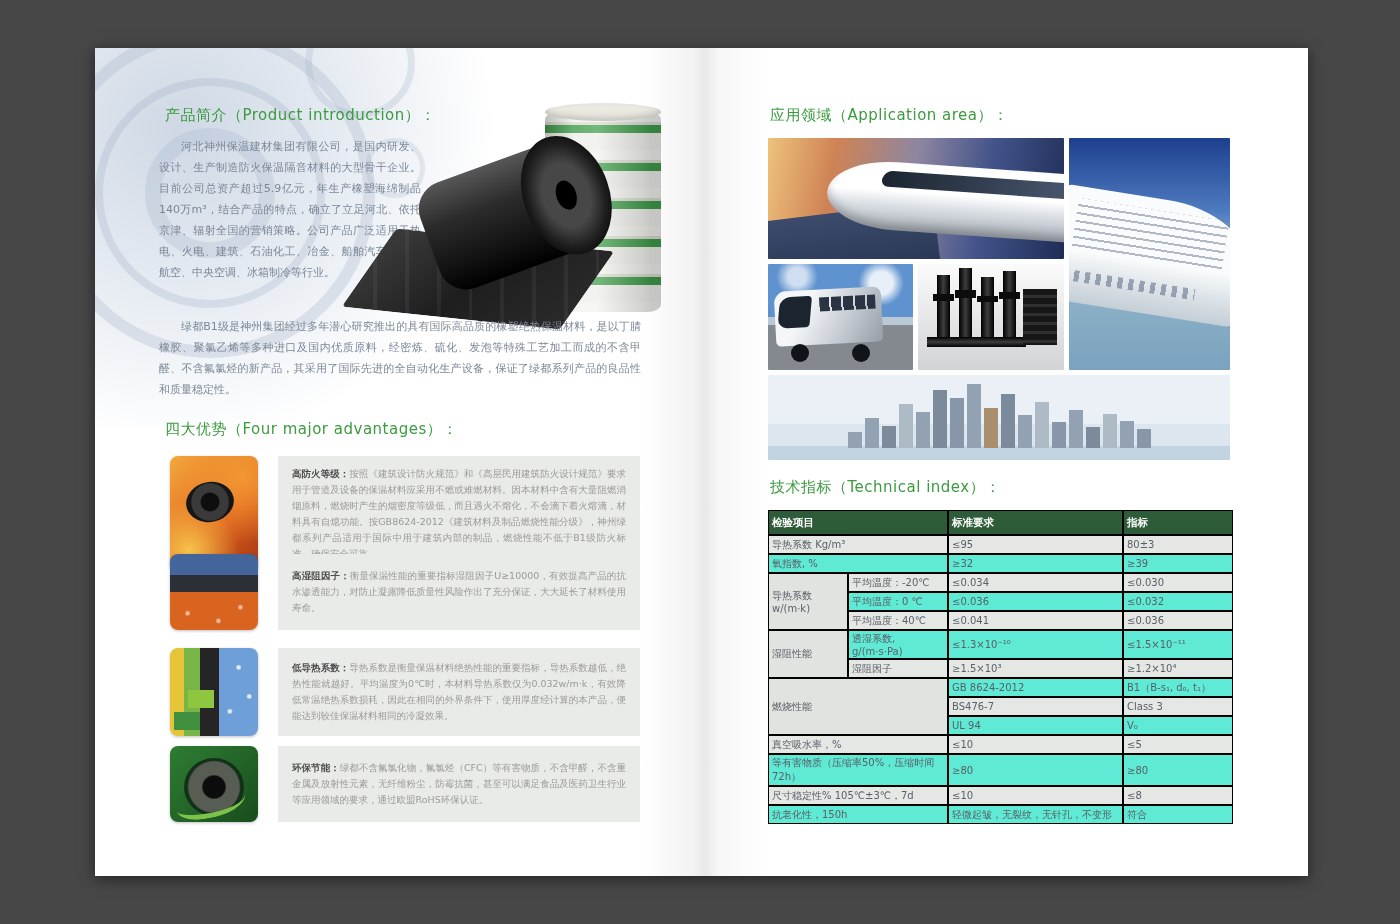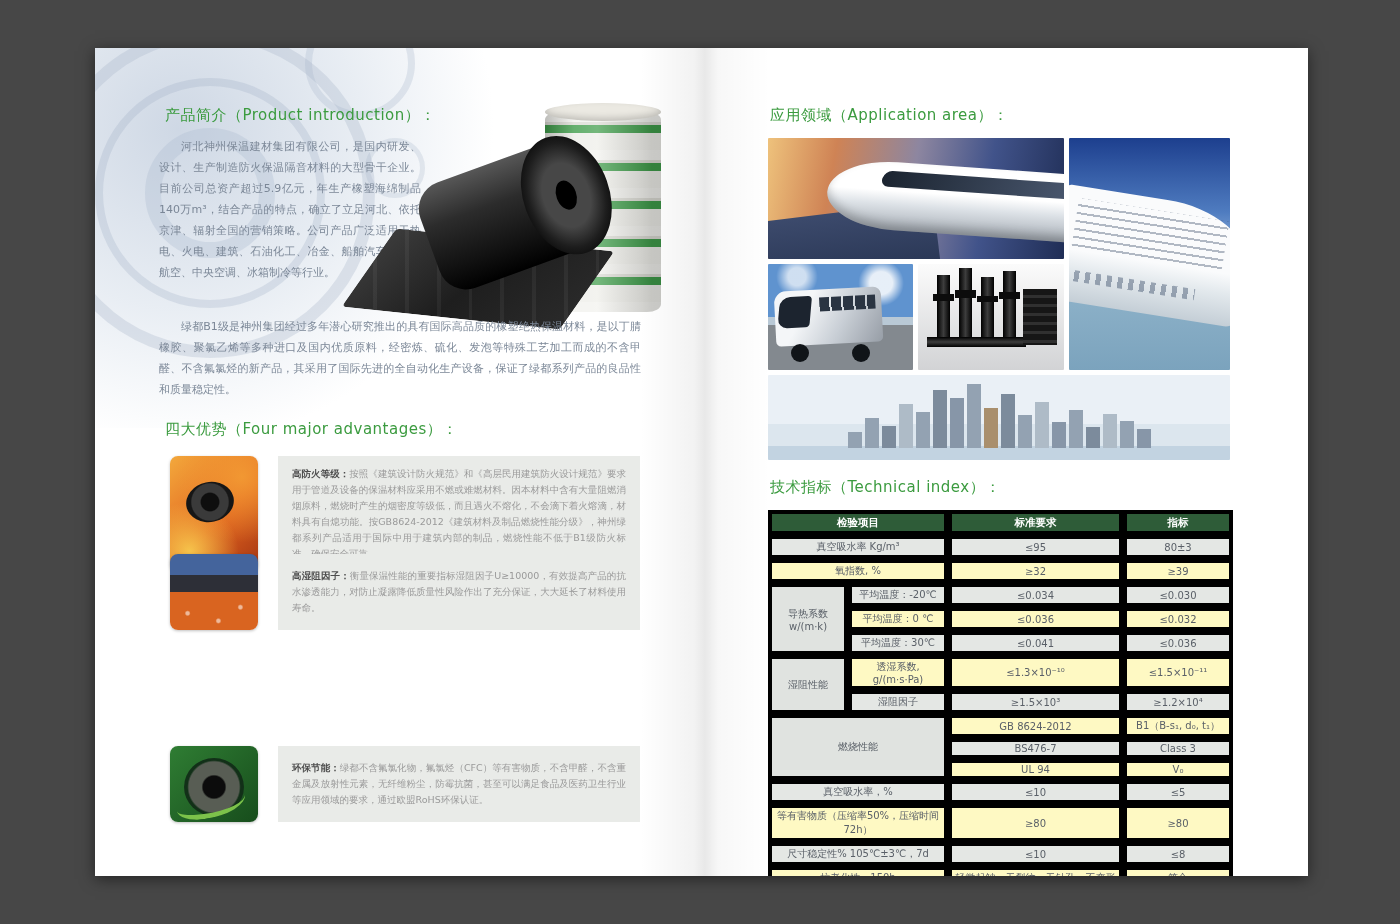--- a/index.html
+++ b/index.html
@@ -129,24 +129,24 @@
   .city-strip i:nth-child(3){height:22px;background:#7c8b9c}.city-strip i:nth-child(4){height:44px;background:#aebbc7}
   .city-strip i:nth-child(5){height:36px}.city-strip i:nth-child(6){height:58px;background:#7c8b9c}
   .city-strip i:nth-child(7){height:50px;background:#8796a8}.city-strip i:nth-child(8){height:64px}
   .city-strip i:nth-child(9){height:40px;background:#a98f6d}.city-strip i:nth-child(10){height:54px;background:#7c8b9c}
   .city-strip i:nth-child(11){height:33px}.city-strip i:nth-child(12){height:46px;background:#aebbc7}
   .city-strip i:nth-child(13){height:26px;background:#8796a8}.city-strip i:nth-child(14){height:38px}
   .city-strip i:nth-child(15){height:21px;background:#7c8b9c}.city-strip i:nth-child(16){height:34px;background:#aebbc7}
   .city-strip i:nth-child(17){height:27px}.city-strip i:nth-child(18){height:19px;background:#8796a8}
   
   .tech-table { position:absolute; left:673px; top:462px; width:465px; border-collapse:separate; border-spacing:0; font-size:10px; color:#5a6068; }
-  .tech-table th, .tech-table td { border:4px solid #000000; text-align:center; vertical-align:middle; padding:1px 3px; height:19px; }
+  .tech-table th, .tech-table td { border:1px solid #000000; text-align:left; vertical-align:middle; padding:1px 3px; height:19px; }
   .tech-table th { background:#2e5c38; color:#ffffff; font-weight:bold; height:25px; font-size:10.5px; }
   .tech-table tr.ra td { background:#e4e7e4; }
-  .tech-table tr.rb td { background:#fef9c3; }
+  .tech-table tr.rb td { background:#5eead4; }
   .tech-table td.grp { background:#e0e3e0 !important; }
 </style>
 </head>
 <body>
 
 <div class="spread">
 
   <div class="deco">
     <div class="wash"></div>
     <div class="c c1"></div>
@@ -180,20 +180,26 @@
     </div>
   </div>
 
   <div class="adv-row" style="top:506px;">
     <div class="thumb t2"></div>
     <div class="adv-box" style="min-height:76px;">
       <div class="adv-text"><b>高湿阻因子：</b><span>衡量保温性能的重要指标湿阻因子U≥10000，有效提高产品的抗水渗透能力，对防止凝露降低质量性风险作出了充分保证，大大延长了材料使用寿命。</span></div>
     </div>
   </div>
 
+  <div class="adv-row" style="top:600px;">
+    <div class="thumb t3"></div>
+    <div class="adv-box" style="min-height:88px;">
+      <div class="adv-text"><b>低导热系数：</b><span>导热系数是衡量保温材料绝热性能的重要指标，导热系数越低，绝热性能就越好。平均温度为0℃时，本材料导热系数仅为0.032w/m·k，有效降低常温绝热系数损耗，因此在相同的外界条件下，使用厚度经计算的本产品，便能达到较佳保温材料相同的冷凝效果。</span></div>
+    </div>
+  </div>
 
   <div class="adv-row" style="top:698px;">
     <div class="thumb t4"></div>
     <div class="adv-box" style="min-height:76px;align-items:center;">
       <div class="adv-text"><b>环保节能：</b><span>绿都不含氟氯化物，氟氯烃（CFC）等有害物质，不含甲醛，不含重金属及放射性元素，无纤维粉尘，防霉抗菌，甚至可以满足食品及医药卫生行业等应用领域的要求，通过欧盟RoHS环保认证。</span></div>
     </div>
   </div>
 
   <div class="spine"></div>
 
@@ -253,42 +259,42 @@
         <col style="width:175px">
         <col style="width:110px">
       </colgroup>
     <tbody>
         <tr>
       <th colspan="2">检验项目</th>
       <th>标准要求</th>
       <th>指标</th>
     </tr>
     <tr class="ra">
-      <td colspan="2">真空吸水率 Kg/m³</td>
+      <td colspan="2">导热系数 Kg/m³</td>
       <td>≤95</td>
       <td>80±3</td>
     </tr>
     <tr class="rb">
       <td colspan="2">氧指数, %</td>
       <td>≥32</td>
       <td>≥39</td>
     </tr>
     <tr class="ra">
       <td rowspan="3" class="grp"><span>导热系数</span><br><span>w/(m·k)</span></td>
       <td>平均温度：-20℃</td>
       <td>≤0.034</td>
       <td>≤0.030</td>
     </tr>
     <tr class="rb">
       <td>平均温度：0 ℃</td>
       <td>≤0.036</td>
       <td>≤0.032</td>
     </tr>
     <tr class="ra">
-      <td>平均温度：30℃</td>
+      <td>平均温度：40℃</td>
       <td>≤0.041</td>
       <td>≤0.036</td>
     </tr>
     <tr class="rb">
       <td rowspan="2" class="grp">湿阻性能</td>
       <td>透湿系数, g/(m·s·Pa)</td>
       <td>≤1.3×10⁻¹⁰</td>
       <td>≤1.5×10⁻¹¹</td>
     </tr>
     <tr class="ra">

